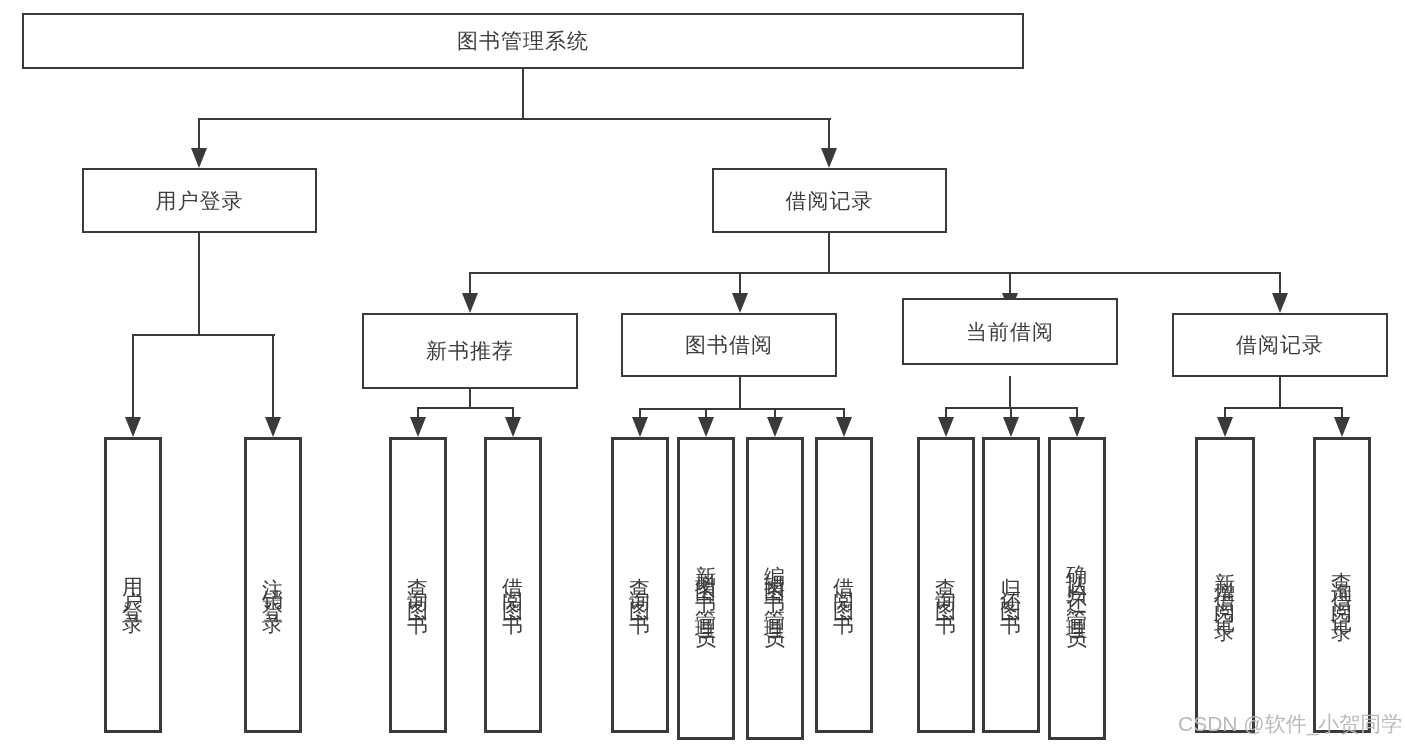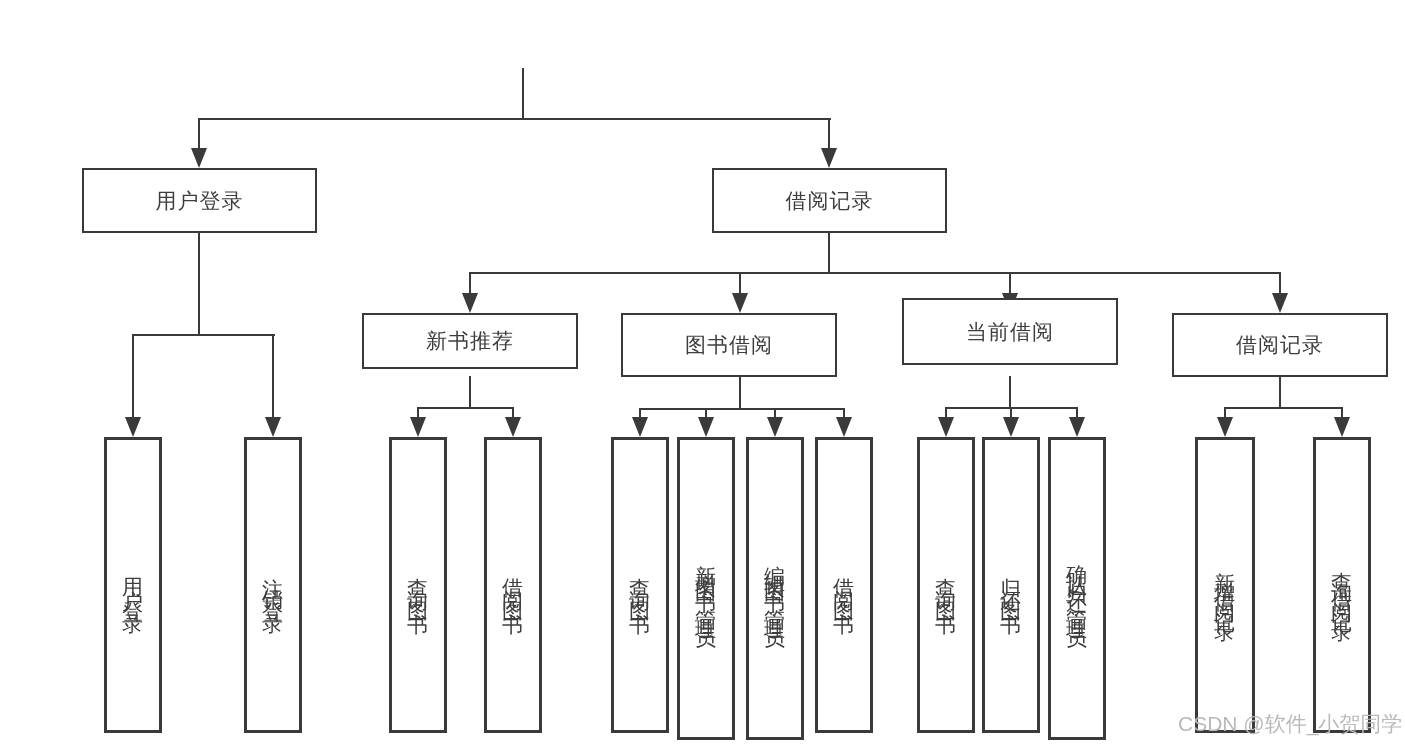--- a/index.html
+++ b/index.html
@@ -99,29 +99,32 @@
   <i class="vl" style="left:1076px;top:407px;height:10px"></i>
   <b class="ah" style="left:1069px;top:417px"></b>
 
   <i class="vl" style="left:1279px;top:376px;height:33px"></i>
   <i class="hl" style="left:1224px;top:407px;width:119px"></i>
   <i class="vl" style="left:1224px;top:407px;height:10px"></i>
   <b class="ah" style="left:1217px;top:417px"></b>
   <i class="vl" style="left:1341px;top:407px;height:10px"></i>
   <b class="ah" style="left:1334px;top:417px"></b>
 
+  <div class="node" style="left:22px;top:13px;width:1002px;height:56px">
+    <span>图书管理系统</span>
+  </div>
 
   <div class="node" style="left:82px;top:168px;width:235px;height:65px">
     <span>用户登录</span>
   </div>
   <div class="node" style="left:712px;top:168px;width:235px;height:65px">
     <span>借阅记录</span>
   </div>
 
-  <div class="node" style="left:362px;top:313px;width:216px;height:56px">
+  <div class="node" style="left:362px;top:313px;width:216px;height:76px">
     <span>新书推荐</span>
   </div>
   <div class="node" style="left:621px;top:313px;width:216px;height:64px">
     <span>图书借阅</span>
   </div>
   <div class="node" style="left:902px;top:298px;width:216px;height:67px">
     <span>当前借阅</span>
   </div>
   <div class="node" style="left:1172px;top:313px;width:216px;height:64px">
     <span>借阅记录</span>

